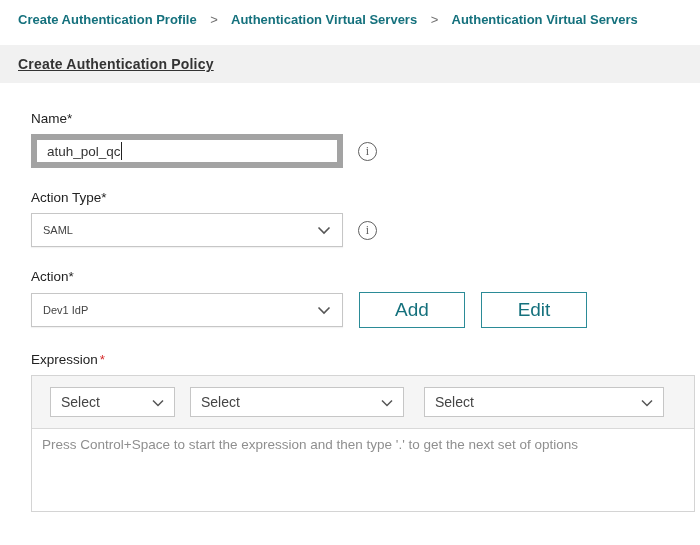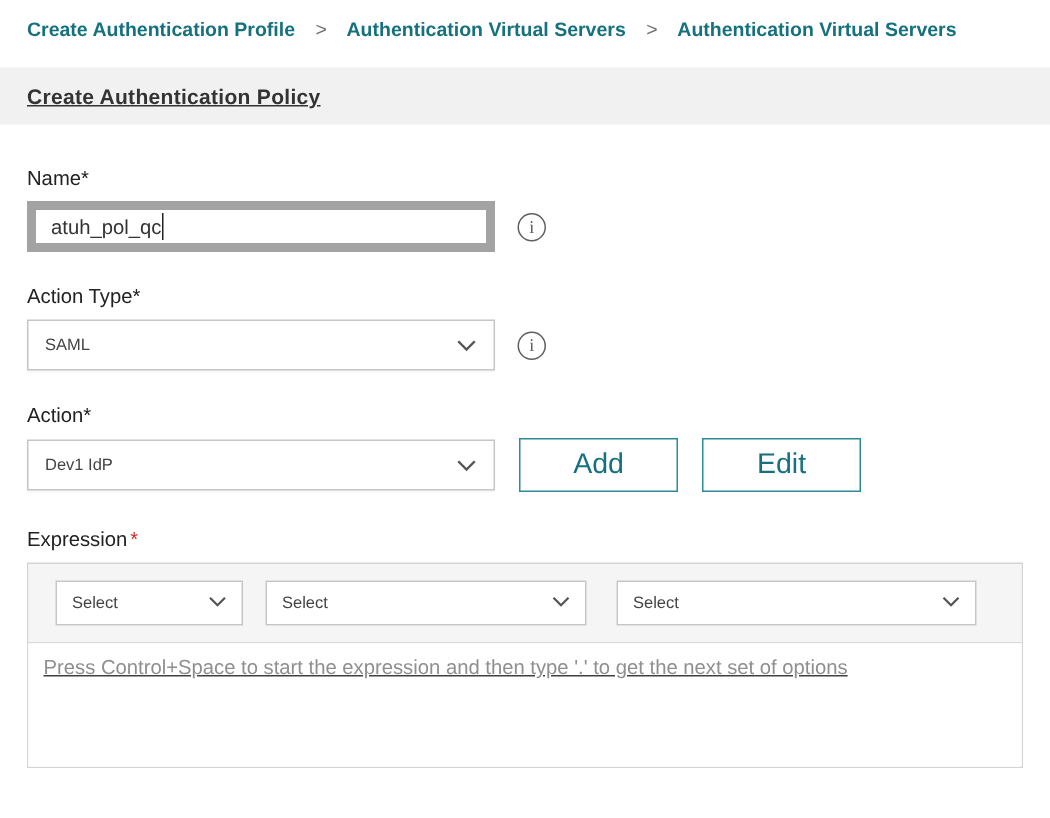--- a/index.html
+++ b/index.html
@@ -9,21 +9,21 @@
 
   
   .crumbs { padding: 12px 0 0 18px; font-size: 13px; font-weight: bold; color: #15717d; white-space: nowrap; }
   .crumb { color: #15717d; text-decoration: none; cursor: pointer; }
   .crumb-sep { color: #6f6f6f; font-weight: normal; margin: 0 10px; font-size: 13px; }
 
   
   .header { margin-top: 18px; height: 38px; background: #f1f1f1; display: flex; align-items: center; padding-left: 18px; }
   .header-title { font-size: 14px; font-weight: 600; color: #333; letter-spacing: .2px; text-decoration: underline; }
 
-  .content { padding: 28px 18px 0 18px; }
+  .content { padding: 28px 18px 0 18px; margin-left: 13px; }
 
   .field-label { display: block; font-size: 13.5px; color: #222; margin-bottom: 8px; }
   .req { color: #d62b2b; margin-left: 2px; }
 
   .row { display: flex; align-items: center; }
 
   .input-wrap { position: relative; width: 312px; }
   .text-input { width: 312px; height: 34px; border: 6px solid #a3a3a3; padding: 0 10px; font-size: 13.5px; color: #333; outline: none; font-family: "Liberation Sans", sans-serif; background: #fff; }
   .caret { position: absolute; left: 90px; top: 8px; width: 1px; height: 18px; background: #222; animation: blink 1.1s steps(1) infinite; }
   @keyframes blink { 50% { opacity: 0; } }
@@ -35,27 +35,27 @@
 
   .select { width: 312px; height: 34px; border: 1px solid #c6c6c6; background: #fff; display: flex; align-items: center; justify-content: space-between; padding: 0 11px; font-size: 11px; color: #444; cursor: pointer; box-shadow: 0 1px 1px rgba(0,0,0,0.05); }
   .select .chev { display: flex; align-items: center; }
 
   .btn { width: 106px; height: 36px; background: #fff; border: 1px solid #2b8b97; color: #15717d; font-size: 19px; margin-left: 16px; cursor: pointer; font-family: "Liberation Sans", sans-serif; }
 
   
   .expr-group { margin-top: 24px; }
   .expr-box { margin-top: 0; border: 1px solid #d4d4d4; width: 664px; }
   .expr-toolbar { background: #f5f5f5; border-bottom: 1px solid #d9d9d9; padding: 11px 0 11px 18px; display: flex; align-items: center; }
-  .expr-select { height: 30px; border: 1px solid #c6c6c6; background: #fff; display: flex; align-items: center; justify-content: space-between; padding: 0 10px; font-size: 11px; color: #444; cursor: pointer; }
+  .expr-select { height: 30px; border: 1px solid #c6c6c6; background: #fff; display: flex; align-items: center; justify-content: space-between; padding: 0 10px; font-size: 14px; color: #444; cursor: pointer; }
   .expr-select.s1 { width: 125px; margin-right: 15px; }
   .expr-select.s2 { width: 214px; margin-right: 20px; }
   .expr-select.s3 { width: 240px; }
 
   .expr-area { background: #fff; }
-  .expr-area textarea { display: block; width: 100%; height: 82px; border: none; outline: none; resize: none; padding: 8px 10px; font-size: 13.5px; color: #404040; font-family: "Liberation Sans", sans-serif; text-decoration: underline; }
+  .expr-area textarea { display: block; width: 100%; height: 82px; border: none; outline: none; resize: none; padding: 8px 10px; font-size: 13.5px; color: #c2410c; font-family: "Liberation Sans", sans-serif; }
   .expr-area textarea::placeholder { color: #8f8f8f; opacity: 1; }
 </style>
 </head>
 <body>
 
 <div class="page">
 
   <div class="crumbs">
     <a class="crumb">Create Authentication Profile</a>
     <span class="crumb-sep">&gt;</span>

